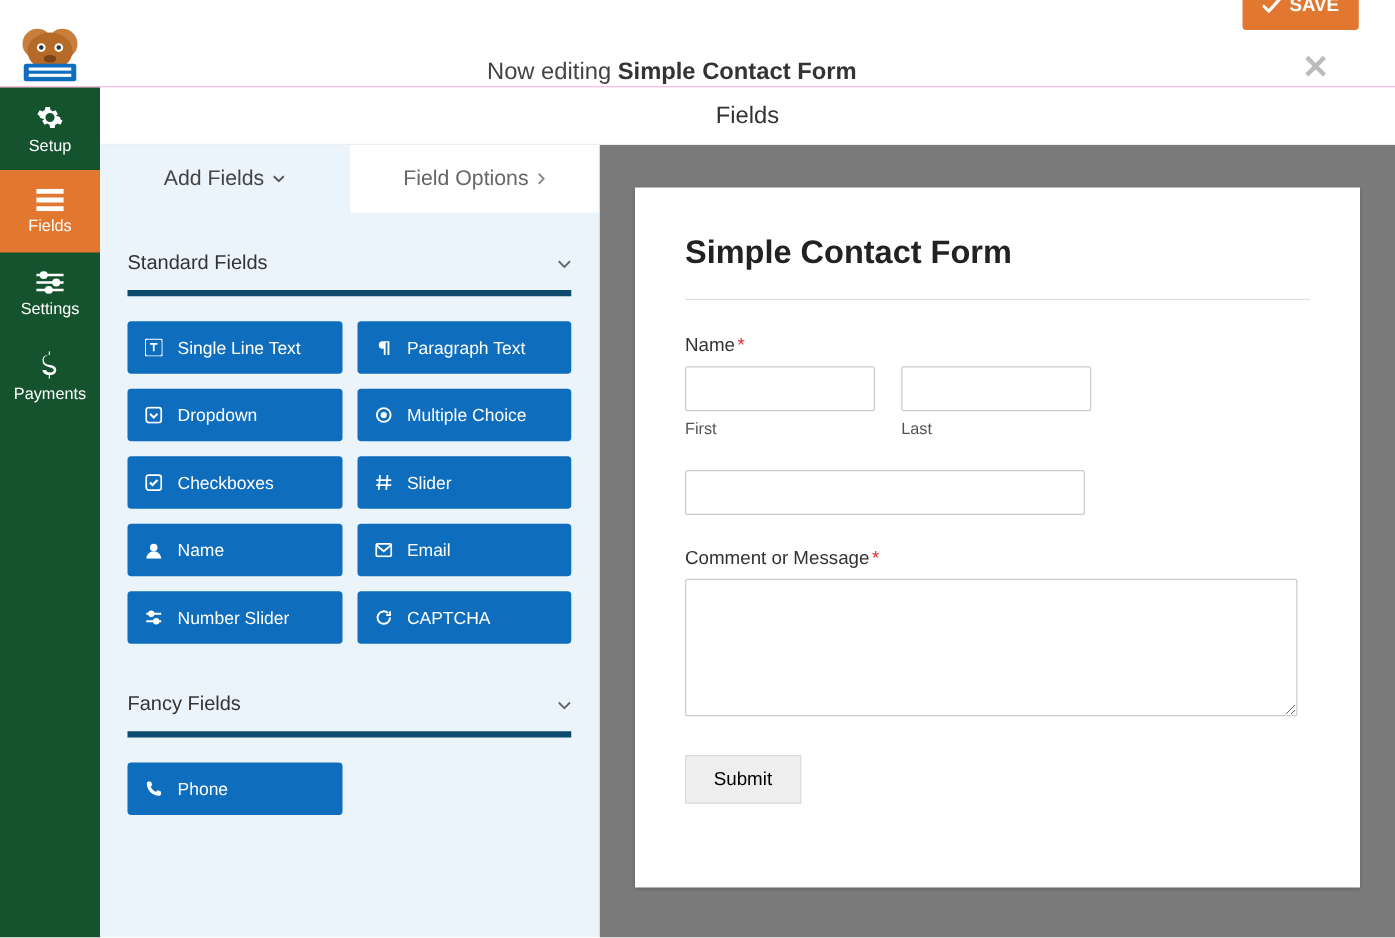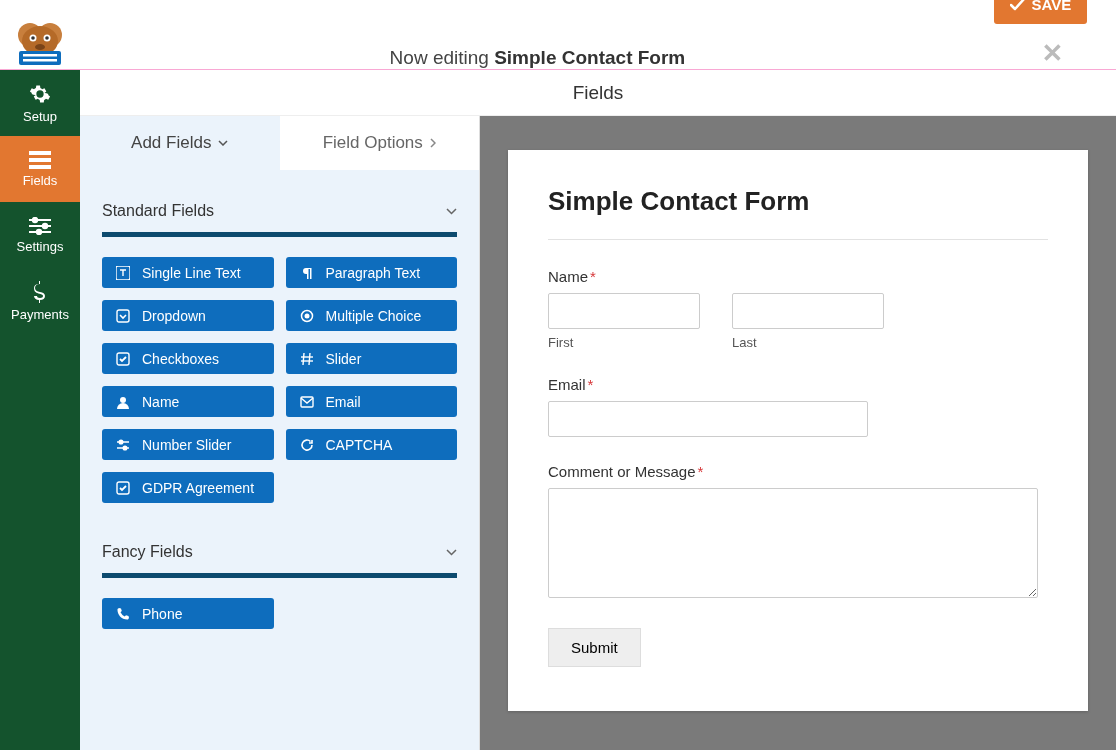--- a/index.html
+++ b/index.html
@@ -36,31 +36,31 @@
 .panel { width: 400px; background:#ebf3fb; border-right:1px solid #ddd; display:flex; flex-direction:column; }
 .panel-tabs { display:flex; height:54px; }
 .panel-tab { flex:1; display:flex; align-items:center; justify-content:center; gap:7px; font-size:17px; color:#444; cursor:pointer; }
 .panel-tab.inactive { background:#fff; color:#666; }
 .panel-content { flex:1; overflow-y:auto; padding: 18px 22px; }
 .panel-content::-webkit-scrollbar { width:8px; }
 .panel-content::-webkit-scrollbar-thumb { background:#c5d5e5; border-radius:4px; }
 
 .group-head { display:flex; justify-content:space-between; align-items:center; padding: 14px 0 12px; border-bottom:5px solid #0c4a6e; font-size:16px; color:#333; cursor:pointer; }
 .field-grid { display:grid; grid-template-columns: 1fr 1fr; gap:12px; padding:20px 0 26px; }
-.field-btn { background:#0e6dbd; color:#fff; border:none; height:31px; border-radius:3px; display:flex; align-items:center; gap:10px; padding:0 14px; font-size:14px; cursor:pointer; }
+.field-btn { background:#0e6dbd; color:#fff; border:none; height:42px; border-radius:3px; display:flex; align-items:center; gap:10px; padding:0 14px; font-size:14px; cursor:pointer; }
 .field-btn .ficon { width:16px; text-align:center; }
 
 
 .preview { flex:1; background:#7a7a7a; padding:34px 28px; overflow:auto; }
 .form-card { background:#fff; padding:36px 40px 44px; min-height:560px; box-shadow:0 1px 3px rgba(0,0,0,0.2); }
 .form-title { font-size:26px; font-weight:700; color:#222; padding-bottom:22px; border-bottom:1px solid #e2e2e2; margin-bottom:28px; }
 .form-row { margin-bottom:26px; }
 .flabel { font-size:15px; font-weight:400; color:#333; display:block; margin-bottom:8px; }
 .req { color:#d63638; margin-left:2px; }
-.name-pair { display:flex; gap:32px; }
+.name-pair { display:flex; gap:21px; }
 .name-col { display:flex; flex-direction:column; }
 .tinput { width:152px; height:36px; border:1px solid #ccc; border-radius:2px; padding:0 8px; font-size:14px; }
 .sublabel { font-size:13px; color:#555; margin-top:6px; }
 .einput { width:320px; height:36px; border:1px solid #ccc; border-radius:2px; padding:0 8px; font-size:14px; }
 .tarea { width:490px; height:110px; border:1px solid #ccc; border-radius:2px; padding:8px; font-size:14px; resize:both; }
 .submit { background:#eee; border:1px solid #ddd; padding:10px 22px; font-size:15px; cursor:pointer; }
 
 svg { display:block; }
 </style>
 </head>
@@ -266,29 +266,20 @@
                 <span>Number Slider</span>
               </button>
               <button class="field-btn">
                 <span class="ficon">
                   <svg width="14" height="14" viewBox="0 0 14 14" fill="none" stroke="#fff" stroke-width="1.6">
                     <path d="M12 7a5 5 0 11-1.5-3.5M12 2v3h-3"></path>
                   </svg>
                 </span>
                 <span>CAPTCHA</span>
               </button>
-              <button class="field-btn">
-                <span class="ficon">
-                  <svg width="14" height="14" viewBox="0 0 14 14">
-                    <rect x="1" y="1" width="12" height="12" rx="2" fill="none" stroke="#fff" stroke-width="1.4"></rect>
-                    <path d="M4 7l2 2 4-4" fill="none" stroke="#fff" stroke-width="1.8"></path>
-                  </svg>
-                </span>
-                <span>GDPR Agreement</span>
-              </button>
             </div>
 
           <div class="group-head">
             <span>Fancy Fields</span>
             <svg width="11" height="7" viewBox="0 0 11 7">
                 <path d="M1 1l4.5 4.5L10 1" fill="none" stroke="#666" stroke-width="1.5"></path>
               </svg>
           </div>
           <div class="field-grid" id="grid-1">
               <button class="field-btn">
@@ -315,21 +306,20 @@
                 <span class="sublabel">First</span>
               </div>
               <div class="name-col">
                 <input class="tinput" style="">
                 <span class="sublabel">Last</span>
               </div>
             </div>
           </div>
 
           <div class="form-row">
-            <label class="flabel"><span>Email</span><span class="req">*</span></label>
             <input class="einput" style="">
           </div>
 
           <div class="form-row">
             <label class="flabel"><span>Comment or Message</span><span class="req">*</span></label>
             <textarea class="tarea" style=""></textarea>
           </div>
 
           <button class="submit">Submit</button>
         </div>

